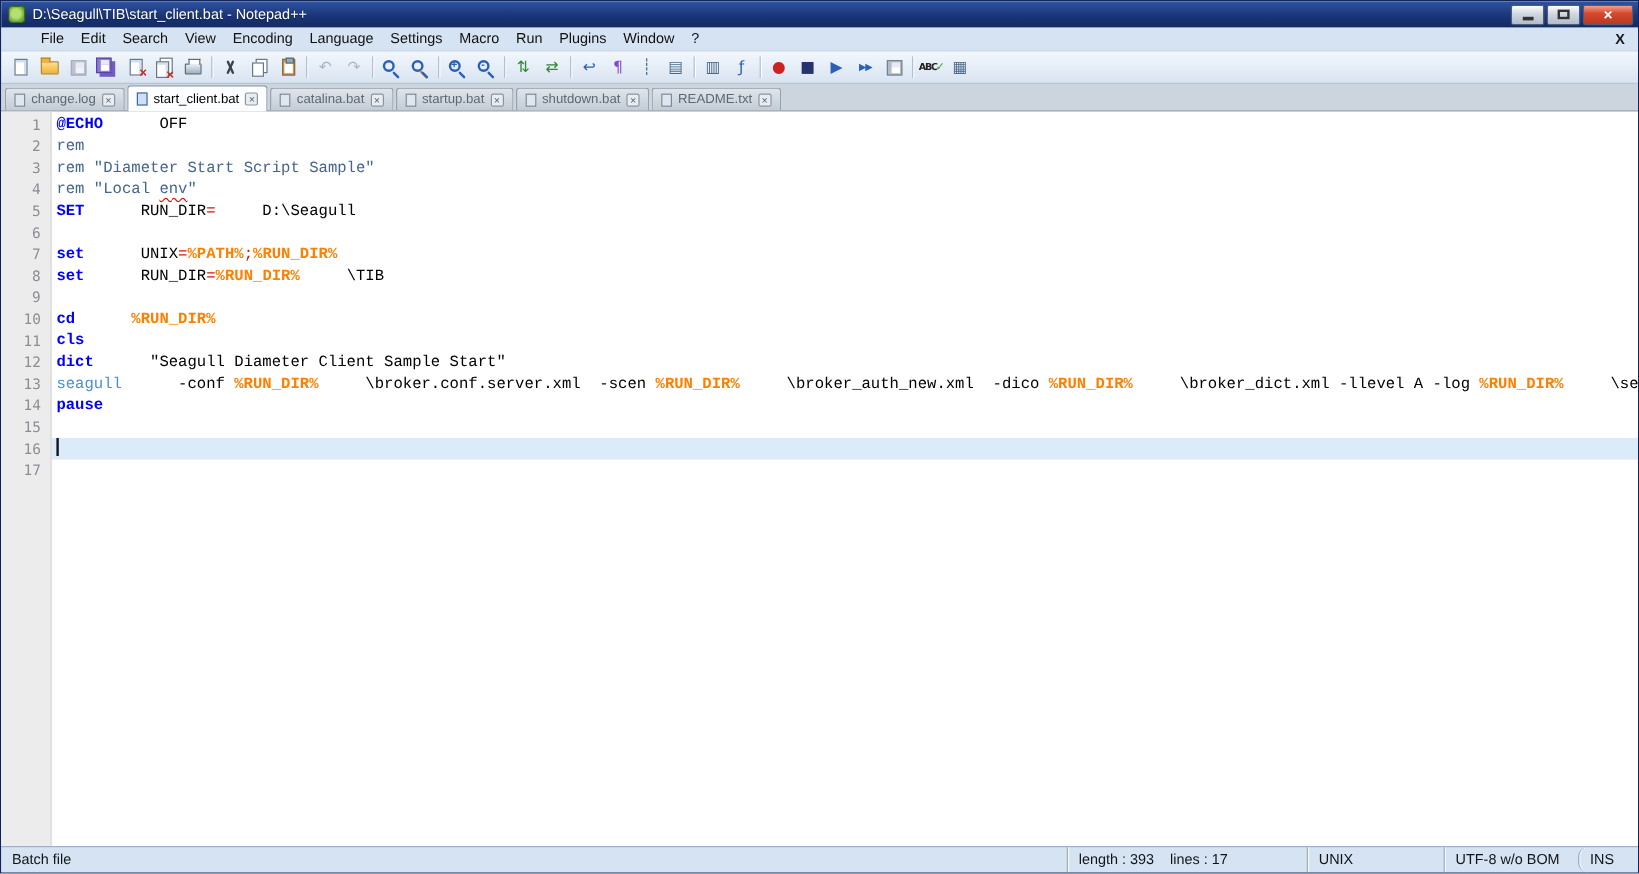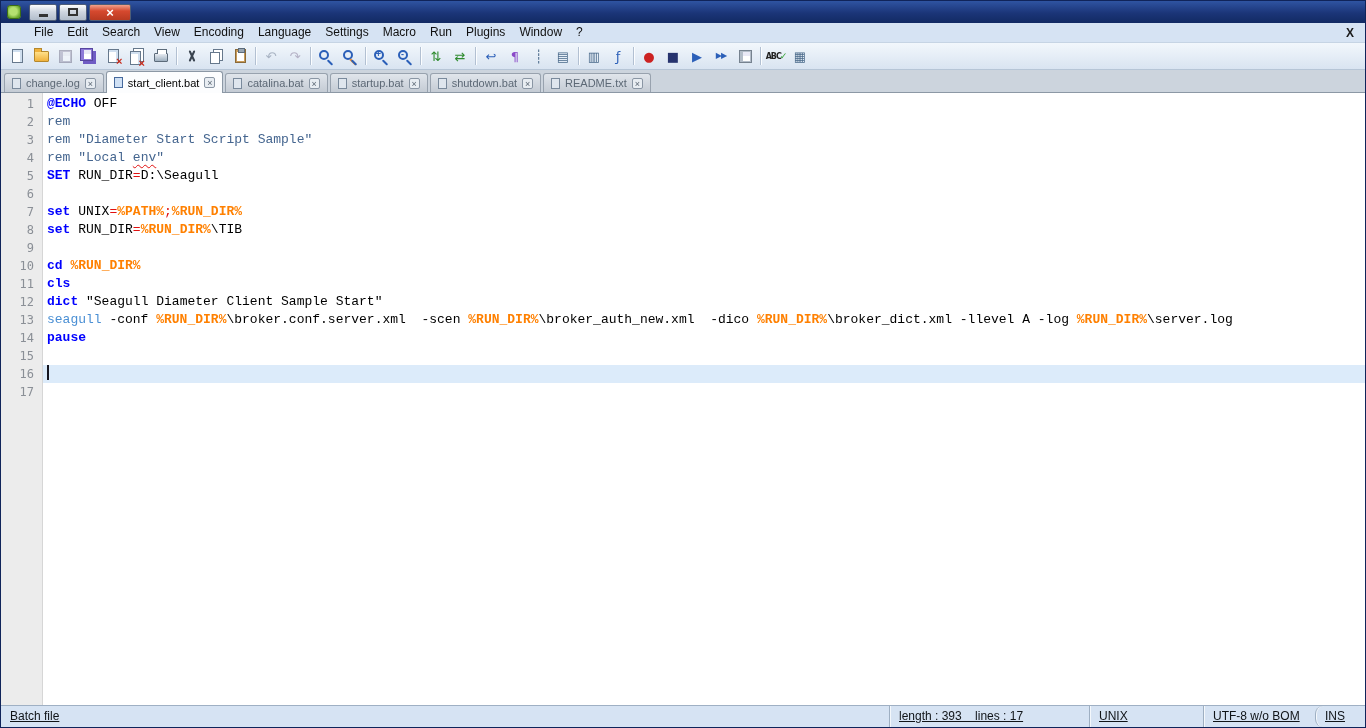--- a/index.html
+++ b/index.html
@@ -74,42 +74,43 @@
   .gutter { width:42px; flex:0 0 42px; background:#ececec; border-right:1px solid #d6d6d6; padding-top:2px; }
   .gn { height:18px; line-height:18px; text-align:right; padding-right:8px; color:#8a8f96; font:12px/18px "DejaVu Sans Mono", monospace; }
   .code { flex:1; padding-top:2px; font:13px/18px "Liberation Mono","DejaVu Sans Mono", monospace; color:#000; overflow:hidden; }
   .cl { height:18px; white-space:pre; padding-left:4px; }
   .cl.cur { background:var(--cur,#dcebfa); }
   .tk-kw { color:var(--kw,#0000ff); font-weight:bold; }
   .tk-cm { color:var(--cm,#44658f); }
   .tk-var { color:var(--var,#ff8000); font-weight:bold; }
   .tk-op { color:var(--op,#e01010); }
   .tk-cmd { color:var(--cmd,#4a8fd4); }
-  .tk-pl { color:#000; }
+  .tk-pl { color:#000;margin-left:39px; }
   .tk-sq { text-decoration:underline wavy var(--op,#e01010); text-decoration-thickness:1px; text-underline-offset:3px; }
   .caret { display:inline-block; width:2px; height:15px; background:#14141e; vertical-align:-3px; animation:blink 1s steps(1) infinite; }
   @keyframes blink { 50% { opacity:0; } }
 
   
   .statusbar { height:22px; flex:0 0 22px; display:flex; background:#d6e3f3; border-top:1px solid #9fb0c4; font-size:12px; color:#101418; }
-  .seg { line-height:21px; padding:0 9px; white-space:pre; overflow:hidden; border-left:1px solid #9eafc2; box-shadow:inset 1px 0 0 #f4f8fc;text-decoration:underline; }
+  .seg { line-height:21px; padding:0 9px; white-space:pre; overflow:hidden; border-left:1px solid #9eafc2; box-shadow:inset 1px 0 0 #f4f8fc; }
   .seg.s-doc { flex:1; border-left:none; box-shadow:none; }
   .seg.s-len { width:200px; flex:0 0 200px; }
   .seg.s-pos { width:258px; flex:0 0 258px; }
   .seg.s-eol { width:114px; flex:0 0 114px; }
   .seg.s-enc { width:112px; flex:0 0 112px; }
   .seg.s-ins { width:50px; flex:0 0 50px;border-radius:8px; }
 </style>
 </head>
 <body>
 
 <div class="window">
 
   <div class="titlebar">
     <span class="np-icon"></span>
+    <span class="title-text">D:\Seagull\TIB\start_client.bat - Notepad++</span>
     <div class="win-btns">
       <div class="wbtn">
           <span class="g-min"></span>
         </div>
       <div class="wbtn">
           <span class="g-max"></span>
         </div>
       <div class="wbtn cls">×</div>
     </div>
   </div>

